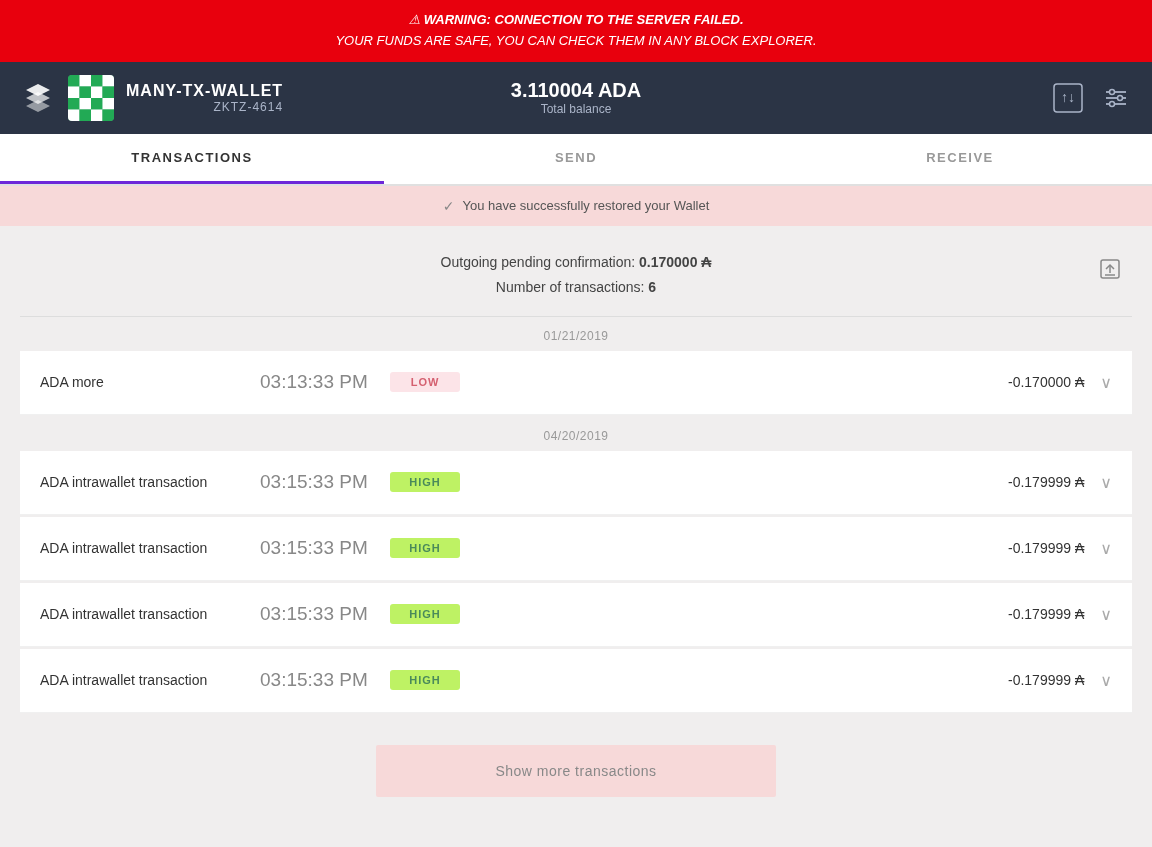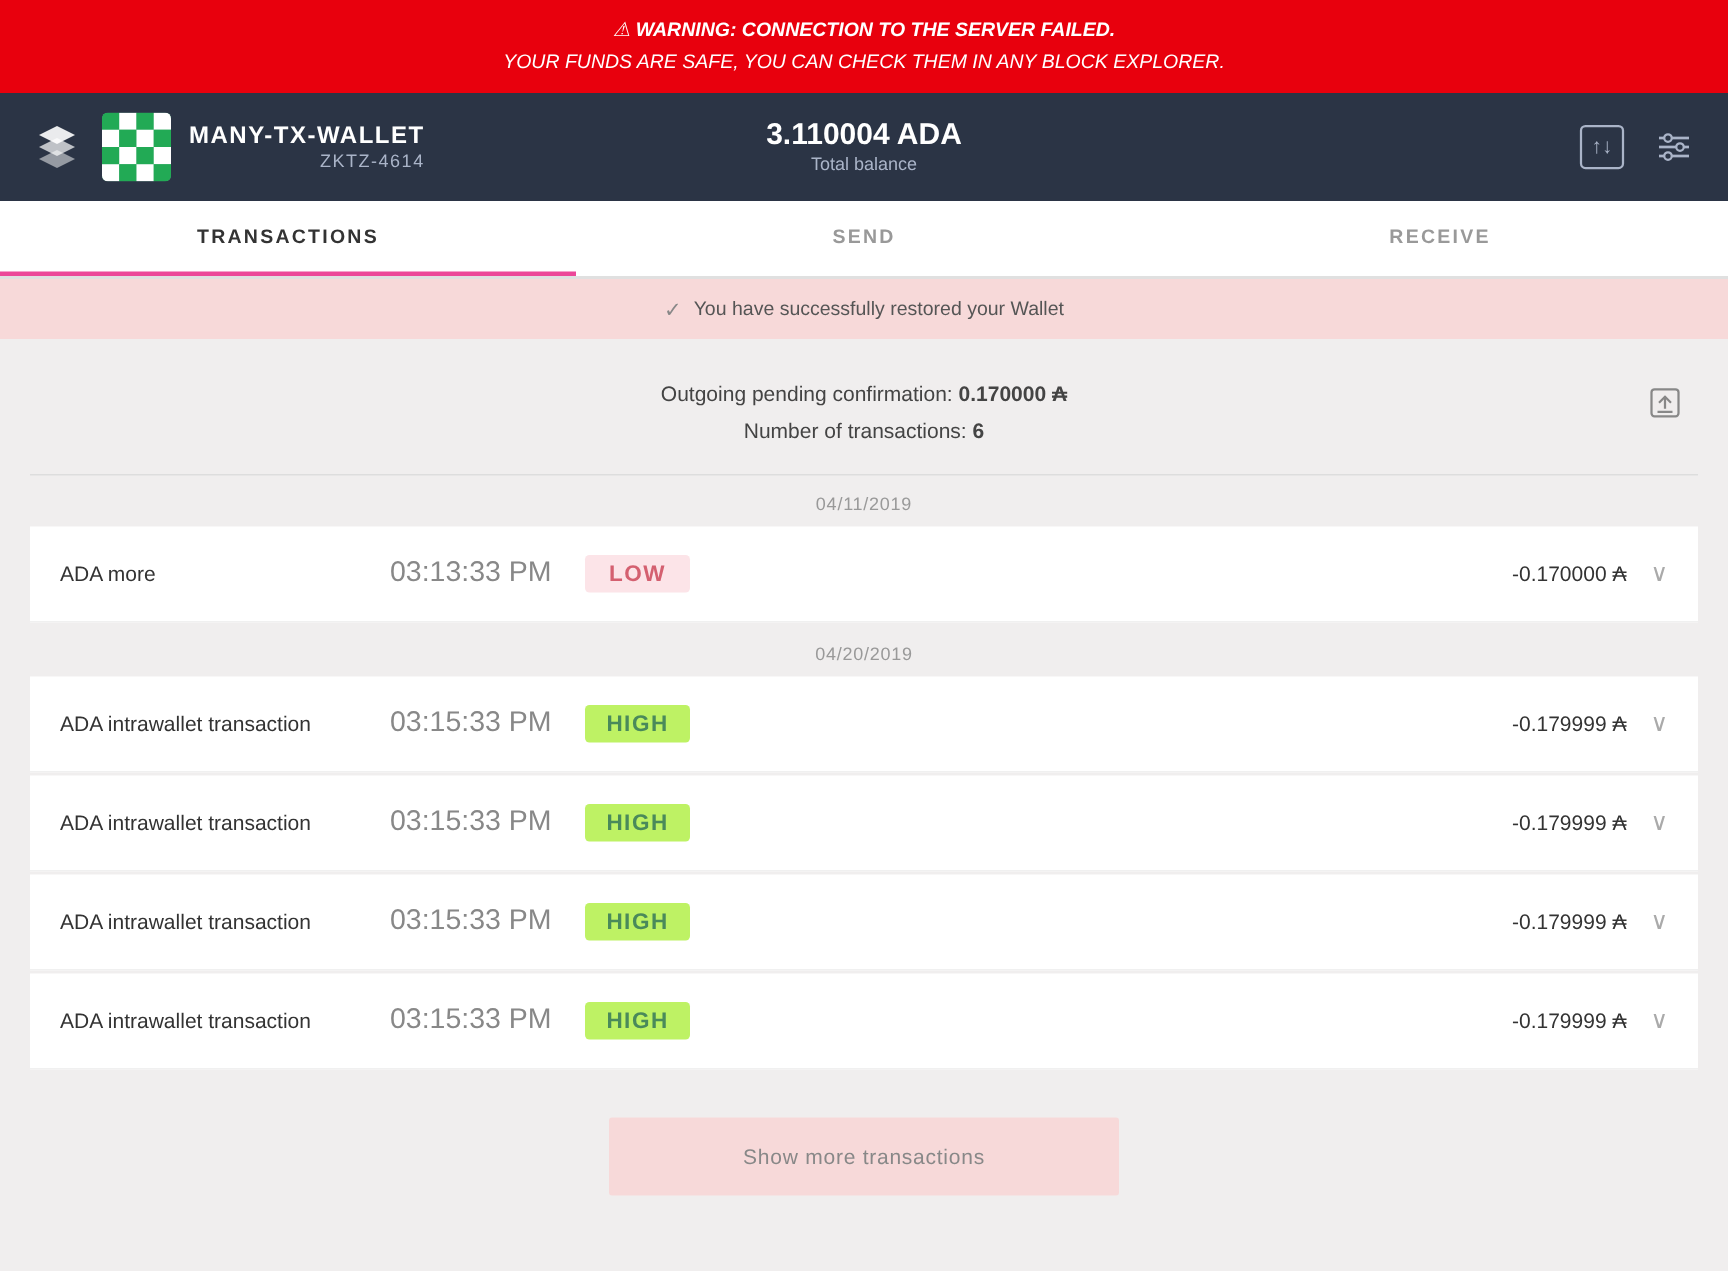--- a/index.html
+++ b/index.html
@@ -108,21 +108,21 @@
       font-size: 13px;
       font-weight: 600;
       letter-spacing: 1.5px;
       color: #999;
       cursor: pointer;
       border-bottom: 3px solid transparent;
       text-transform: uppercase;
     }
     .nav-tab.active {
       color: #333;
-      border-bottom: 3px solid #ec4899;
+      border-bottom: 3px solid #6d28d9;
     }
 
     
     .success-bar {
       background: #f7d9d9;
       color: #555;
       text-align: center;
       padding: 12px;
       font-size: 13px;
       display: flex;
@@ -194,21 +194,21 @@
       min-width: 220px;
     }
     .tx-time {
       font-size: 19px;
       color: #888;
       min-width: 130px;
     }
     .tx-badge {
       padding: 4px 12px;
       border-radius: 3px;
-      font-size: 15px;
+      font-size: 11px;
       font-weight: 600;
       letter-spacing: 1px;
       text-transform: uppercase;
       min-width: 70px;
       text-align: center;
     }
     .badge-low {
       background: #fce4e8;
       color: #d46070;
     }
@@ -232,21 +232,21 @@
     
     .show-more-container {
       text-align: center;
       padding: 30px 0;
     }
     .show-more-btn {
       background: #f7d9d9;
       color: #888;
       border: none;
       padding: 18px 0;
-      width: 340px;
+      width: 400px;
       font-size: 14px;
       cursor: pointer;
       letter-spacing: 0.5px;
       border-radius: 2px;
     }
   </style>
 </head>
 <body>
 
 <div class="warning-banner">
@@ -353,21 +353,21 @@
         <rect x="3" y="3" width="18" height="18" rx="2" stroke="#888" stroke-width="1.5" fill="none"></rect>
         <path d="M8 12 L12 8 L16 12" stroke="#888" stroke-width="1.5" fill="none"></path>
         <line x1="12" y1="8" x2="12" y2="16" stroke="#888" stroke-width="1.5"></line>
         <line x1="7" y1="18" x2="17" y2="18" stroke="#888" stroke-width="1.5"></line>
       </svg>
     </div>
   </div>
 
   <hr class="divider">
 
-  <div class="date-header">04/11/2019</div>
+  <div class="date-header">01/21/2019</div>
 
   <div class="transaction-row">
     <div class="tx-title">ADA more</div>
     <div class="tx-time">03:13:33 PM</div>
     <div class="tx-badge badge-low">LOW</div>
     <div class="tx-amount">-0.170000 ₳</div>
     <div class="tx-chevron">∨</div>
   </div>
 
   <div class="date-header">04/20/2019</div>

